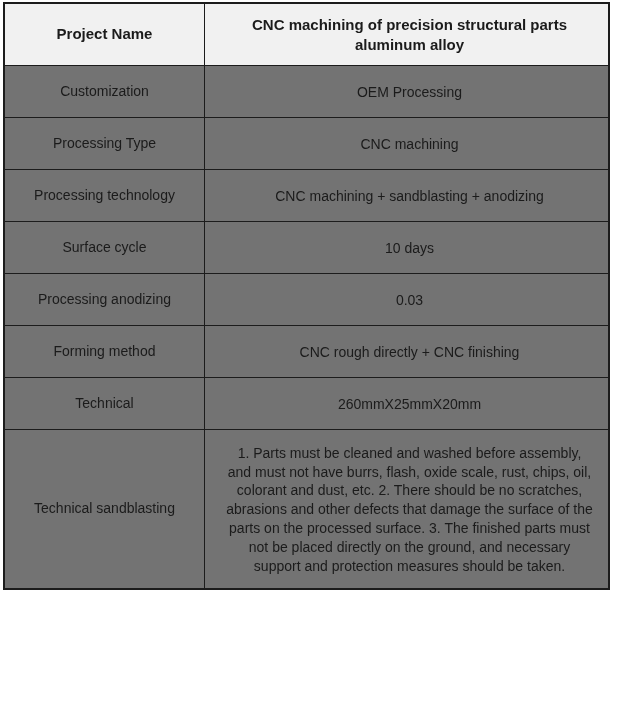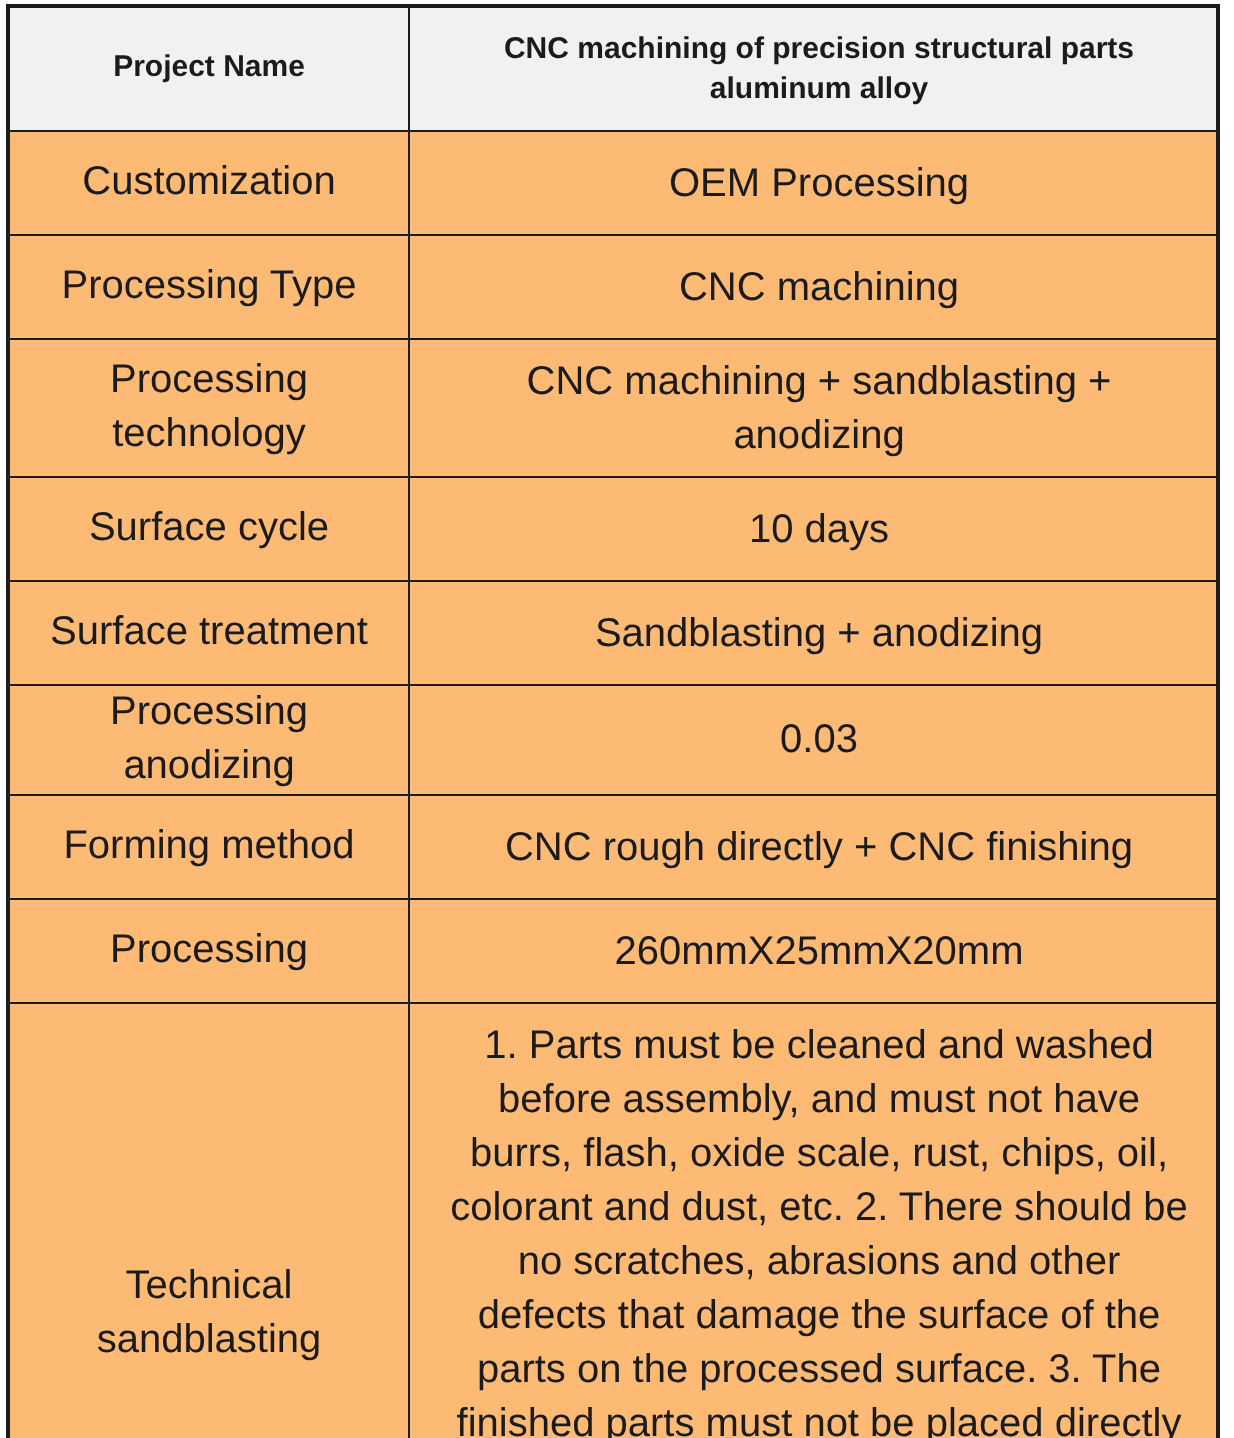--- a/index.html
+++ b/index.html
@@ -18,23 +18,23 @@
   }
   table.spec-table {
     border-collapse: collapse;
     width: 607px;
     table-layout: fixed;
     border: 2px solid #1c1c1c;
   }
   table.spec-table td {
     border: 1px solid #1c1c1c;
     vertical-align: middle;
-    font-size: 20px;
+    font-size: 14px;
     line-height: 1.35;
-    background: #fdba74;
+    background: #737373;
   }
   td.label-cell {
     width: 183px;
     text-align: center;
     padding: 0 8px;
   }
   td.value-cell {
     text-align: center;
     padding: 8px 14px 6px 20px;
   }
@@ -73,33 +73,29 @@
       </tr>
       <tr class="std-row">
         <td class="label-cell">Processing technology</td>
         <td class="value-cell">CNC machining + sandblasting + anodizing</td>
       </tr>
       <tr class="std-row">
         <td class="label-cell">Surface cycle</td>
         <td class="value-cell">10 days</td>
       </tr>
       <tr class="std-row">
-        <td class="label-cell">Surface treatment</td>
-        <td class="value-cell">Sandblasting + anodizing</td>
-      </tr>
-      <tr class="std-row">
         <td class="label-cell">Processing anodizing</td>
         <td class="value-cell">0.03</td>
       </tr>
       <tr class="std-row">
         <td class="label-cell">Forming method</td>
         <td class="value-cell">CNC rough directly + CNC finishing</td>
       </tr>
       <tr class="std-row">
-        <td class="label-cell">Processing</td>
+        <td class="label-cell">Technical</td>
         <td class="value-cell">260mmX25mmX20mm</td>
       </tr>
       <tr class="tall-row">
         <td class="label-cell">Technical sandblasting</td>
         <td class="value-cell">1. Parts must be cleaned and washed before assembly, and must not have burrs, flash, oxide scale, rust, chips, oil, colorant and dust, etc. 2. There should be no scratches, abrasions and other defects that damage the surface of the parts on the processed surface. 3. The finished parts must not be placed directly on the ground, and necessary support and protection measures should be taken.</td>
       </tr>
     </tbody>
   </table>
 </div>
 

